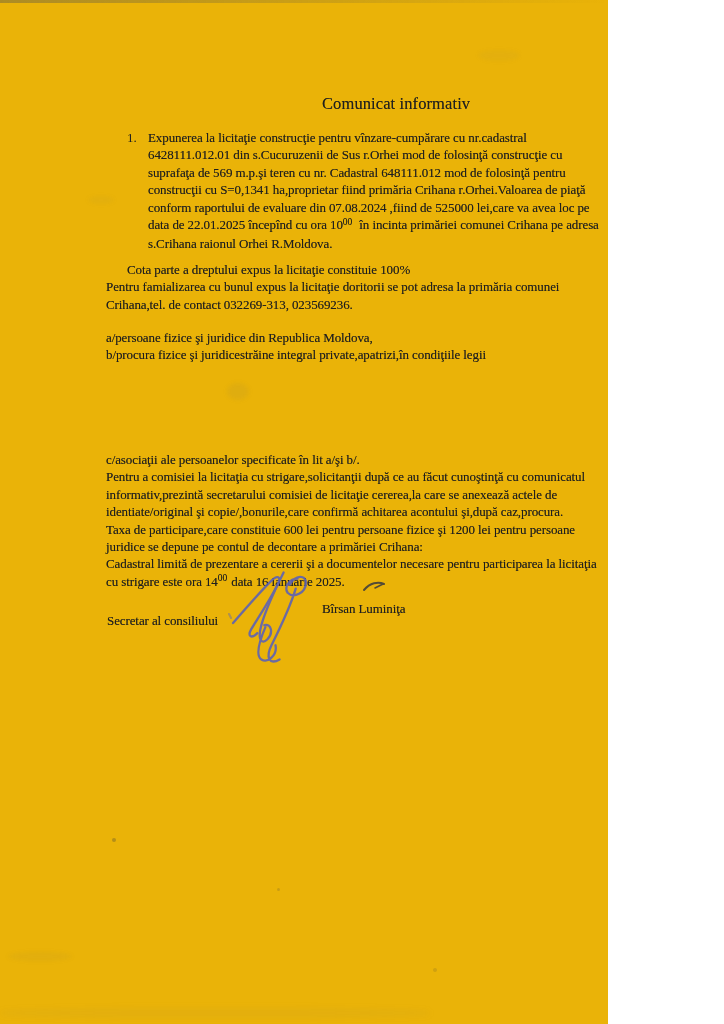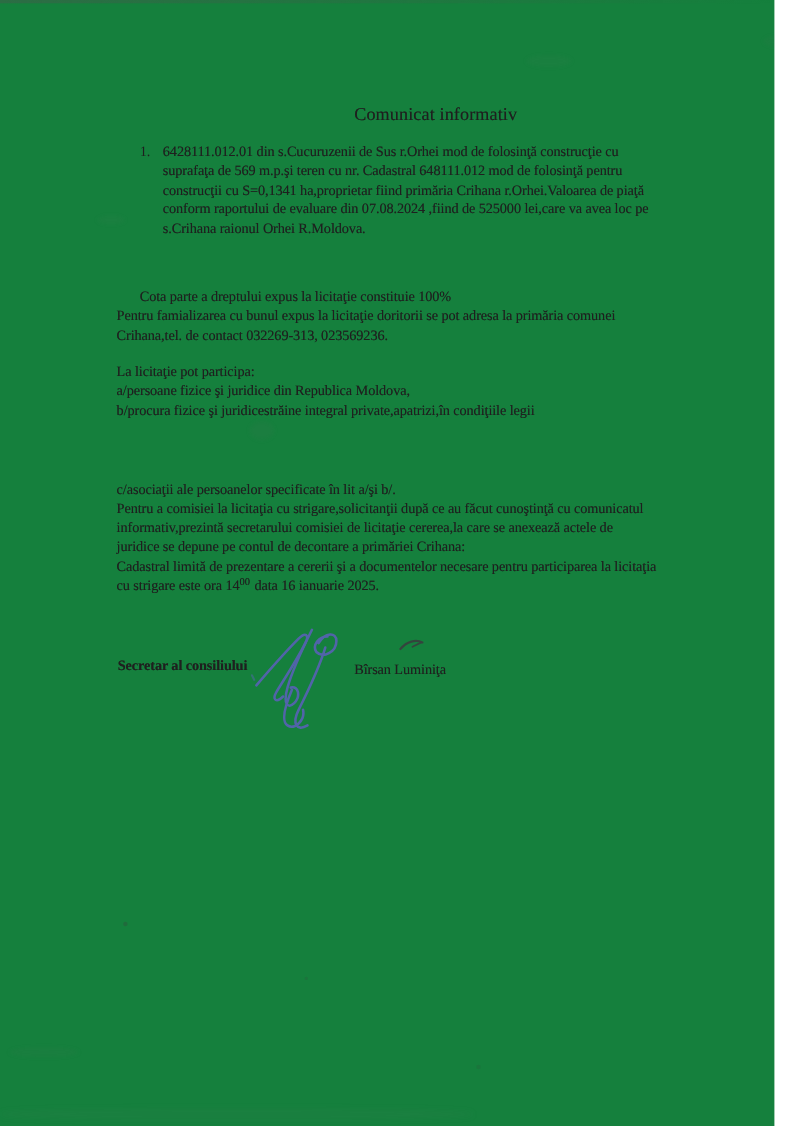--- a/index.html
+++ b/index.html
@@ -1,20 +1,20 @@
 <!DOCTYPE html>
 <html><head>
 <meta charset="utf-8">
 <style>
   html,body { margin:0; padding:0; }
   body { background:#ffffff; }
   .page {
     position:relative;
-    width:704px; height:1024px;
-    background:#15803d;
+    width:608px; height:1024px;
+    background:#eab308;
     overflow:hidden;
     font-family:"Liberation Serif","DejaVu Serif",serif;
     color:#1f1f1f;
   }
   .doc-text { font-size:13px; letter-spacing:-0.1px; }
   .line {
     line-height:17.4px;
     white-space:nowrap;
     text-shadow:0 0 0.4px rgba(30,30,30,0.55);
   }
@@ -22,29 +22,29 @@
     position:absolute; left:322px; top:94px;
     font-size:16.5px; letter-spacing:0.1px;
     text-shadow:0 0 0.4px rgba(30,30,30,0.55);
   }
   .item1 { position:absolute; left:127px; top:129px; }
   .item1 .num { position:absolute; left:0; top:0; line-height:17.4px; }
   .item1 .itxt { margin-left:21px; }
   .para-cota { position:absolute; left:106px; top:261px; }
   .indent { padding-left:21px; }
   .para-participa { position:absolute; left:106px; top:329px; }
-  .para-conditions { position:absolute; left:106px; top:436px; }
+  .para-conditions { position:absolute; left:106px; top:451px; }
   .sup {
     font-size:9.5px;
     position:relative; top:-4.5px;
     letter-spacing:0;
   }
   .after-sup { margin-left:7px; }
   .after-sup-sm { margin-left:4px; }
-  .sig-role { position:absolute; left:107px; top:596px;font-weight:bold; }
+  .sig-role { position:absolute; left:107px; top:612px; }
   .sig-name { position:absolute; left:322px; top:600px; }
   .signature-svg { position:absolute; left:227px; top:566px; width:96px; height:102px; }
   .pen-mark-svg { position:absolute; left:362px; top:579px; width:24px; height:14px; }
   
   .scan-edge-top {
     position:absolute; left:0; top:0; width:100%; height:3px;
     background:linear-gradient(to right, rgba(80,80,80,0.40), rgba(80,80,80,0.18) 55%, rgba(80,80,80,0.05) 85%, transparent);
     filter:blur(0.4px);
   }
   .smudge { position:absolute; border-radius:50%; background:rgba(110,110,110,0.06); filter:blur(2px); }
@@ -64,44 +64,47 @@
 
 <div class="page">
 
   <div class="scan-edge-top"></div>
 
   <div class="title">Comunicat informativ</div>
 
   <div class="item1 doc-text">
     <span class="num">1.</span>
     <div class="itxt">
+      <div class="line">Expunerea la licitaţie construcţie pentru vînzare-cumpărare cu nr.cadastral</div>
       <div class="line">6428111.012.01 din s.Cucuruzenii de Sus r.Orhei mod de folosinţă construcţie cu</div>
       <div class="line">suprafaţa de 569 m.p.şi teren cu nr. Cadastral 648111.012 mod de folosinţă pentru</div>
       <div class="line">construcţii cu S=0,1341 ha,proprietar fiind primăria Crihana r.Orhei.Valoarea de piaţă</div>
       <div class="line">conform raportului de evaluare din 07.08.2024 ,fiind de 525000 lei,care va avea loc pe</div>
+      <div class="line"><span>data de 22.01.2025 începînd cu ora 10</span><span class="sup">00</span><span class="after-sup">în incinta primăriei comunei Crihana pe adresa</span></div>
       <div class="line">s.Crihana raionul Orhei R.Moldova.</div>
     </div>
   </div>
 
   <div class="para-cota doc-text">
     <div class="line indent">Cota parte a dreptului expus la licitaţie constituie 100%</div>
     <div class="line">Pentru famializarea cu bunul expus la licitaţie doritorii se pot adresa la primăria comunei</div>
     <div class="line">Crihana,tel. de contact 032269-313, 023569236.</div>
   </div>
 
   <div class="para-participa doc-text">
-    <div class="line">La licitaţie pot participa:</div>
     <div class="line">a/persoane fizice şi juridice din Republica Moldova,</div>
     <div class="line">b/procura fizice şi juridicestrăine integral private,apatrizi,în condiţiile legii</div>
   </div>
 
   <div class="para-conditions doc-text">
     <div class="line">c/asociaţii ale persoanelor specificate în lit a/şi b/.</div>
     <div class="line">Pentru a comisiei la licitaţia cu strigare,solicitanţii după ce au făcut cunoştinţă cu comunicatul</div>
     <div class="line">informativ,prezintă secretarului comisiei de licitaţie cererea,la care se anexează actele de</div>
+    <div class="line">identiate/original şi copie/,bonurile,care confirmă achitarea acontului şi,după caz,procura.</div>
+    <div class="line">Taxa de participare,care constituie 600 lei pentru persoane fizice şi 1200 lei pentru persoane</div>
     <div class="line">juridice se depune pe contul de decontare a primăriei Crihana:</div>
     <div class="line">Cadastral limită de prezentare a cererii şi a documentelor necesare pentru participarea la licitaţia</div>
     <div class="line"><span>cu strigare este ora 14</span><span class="sup">00</span><span class="after-sup-sm">data 16 ianuarie 2025.</span></div>
   </div>
 
   <div class="sig-role doc-text line">Secretar al consiliului</div>
 
   <svg class="signature-svg" viewBox="0 0 95 100" fill="none" stroke-linecap="round" stroke-linejoin="round" opacity="0.88">
     <path stroke-width="2.3" d="M6 56 C18 42 34 24 44 14 C50 8 54 10 50 18 C42 34 30 52 24 62 C20 69 24 72 30 66" stroke="#5a61b8"></path>
     <path stroke-width="2.3" d="M56 6 C48 22 38 44 34 58 C30 72 34 78 40 72 C46 66 44 56 37 58 M38 60 C32 74 28 88 34 92 C40 96 50 88 48 78" stroke="#5a61b8"></path>

